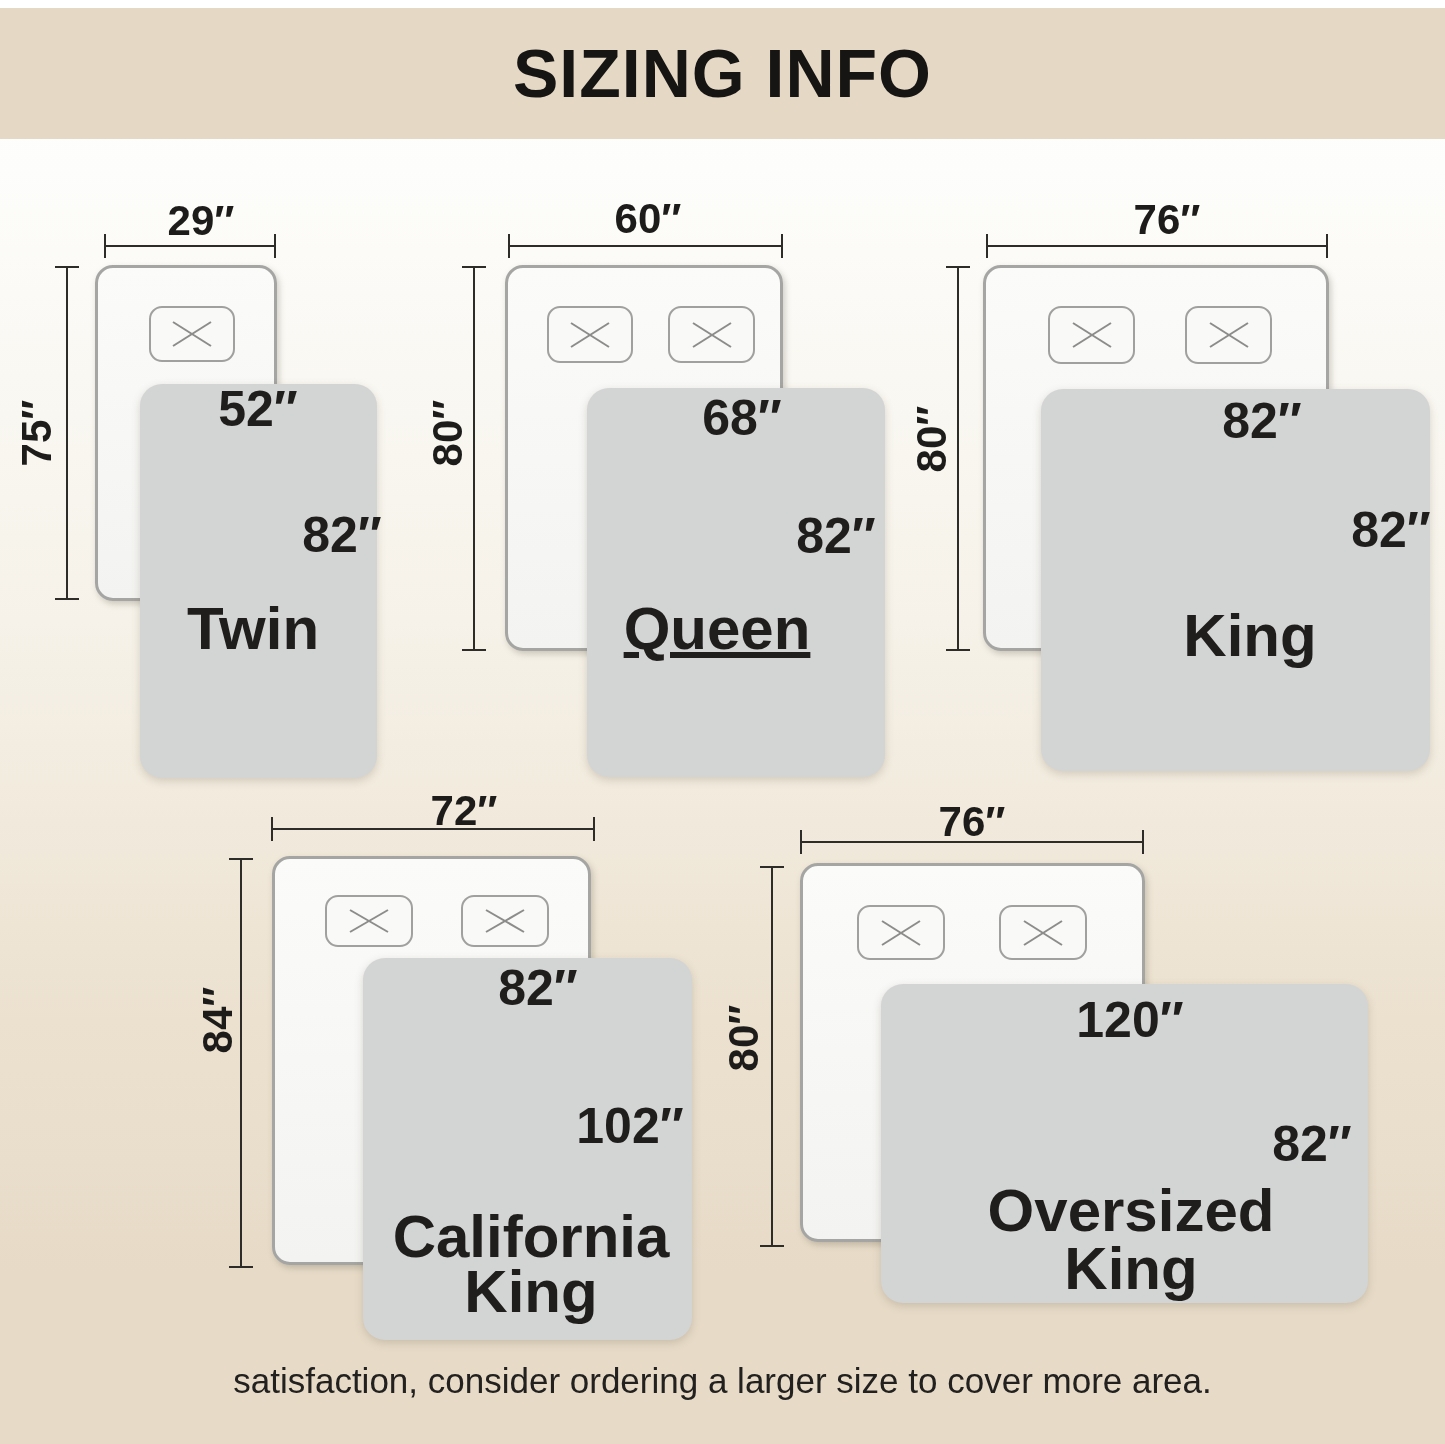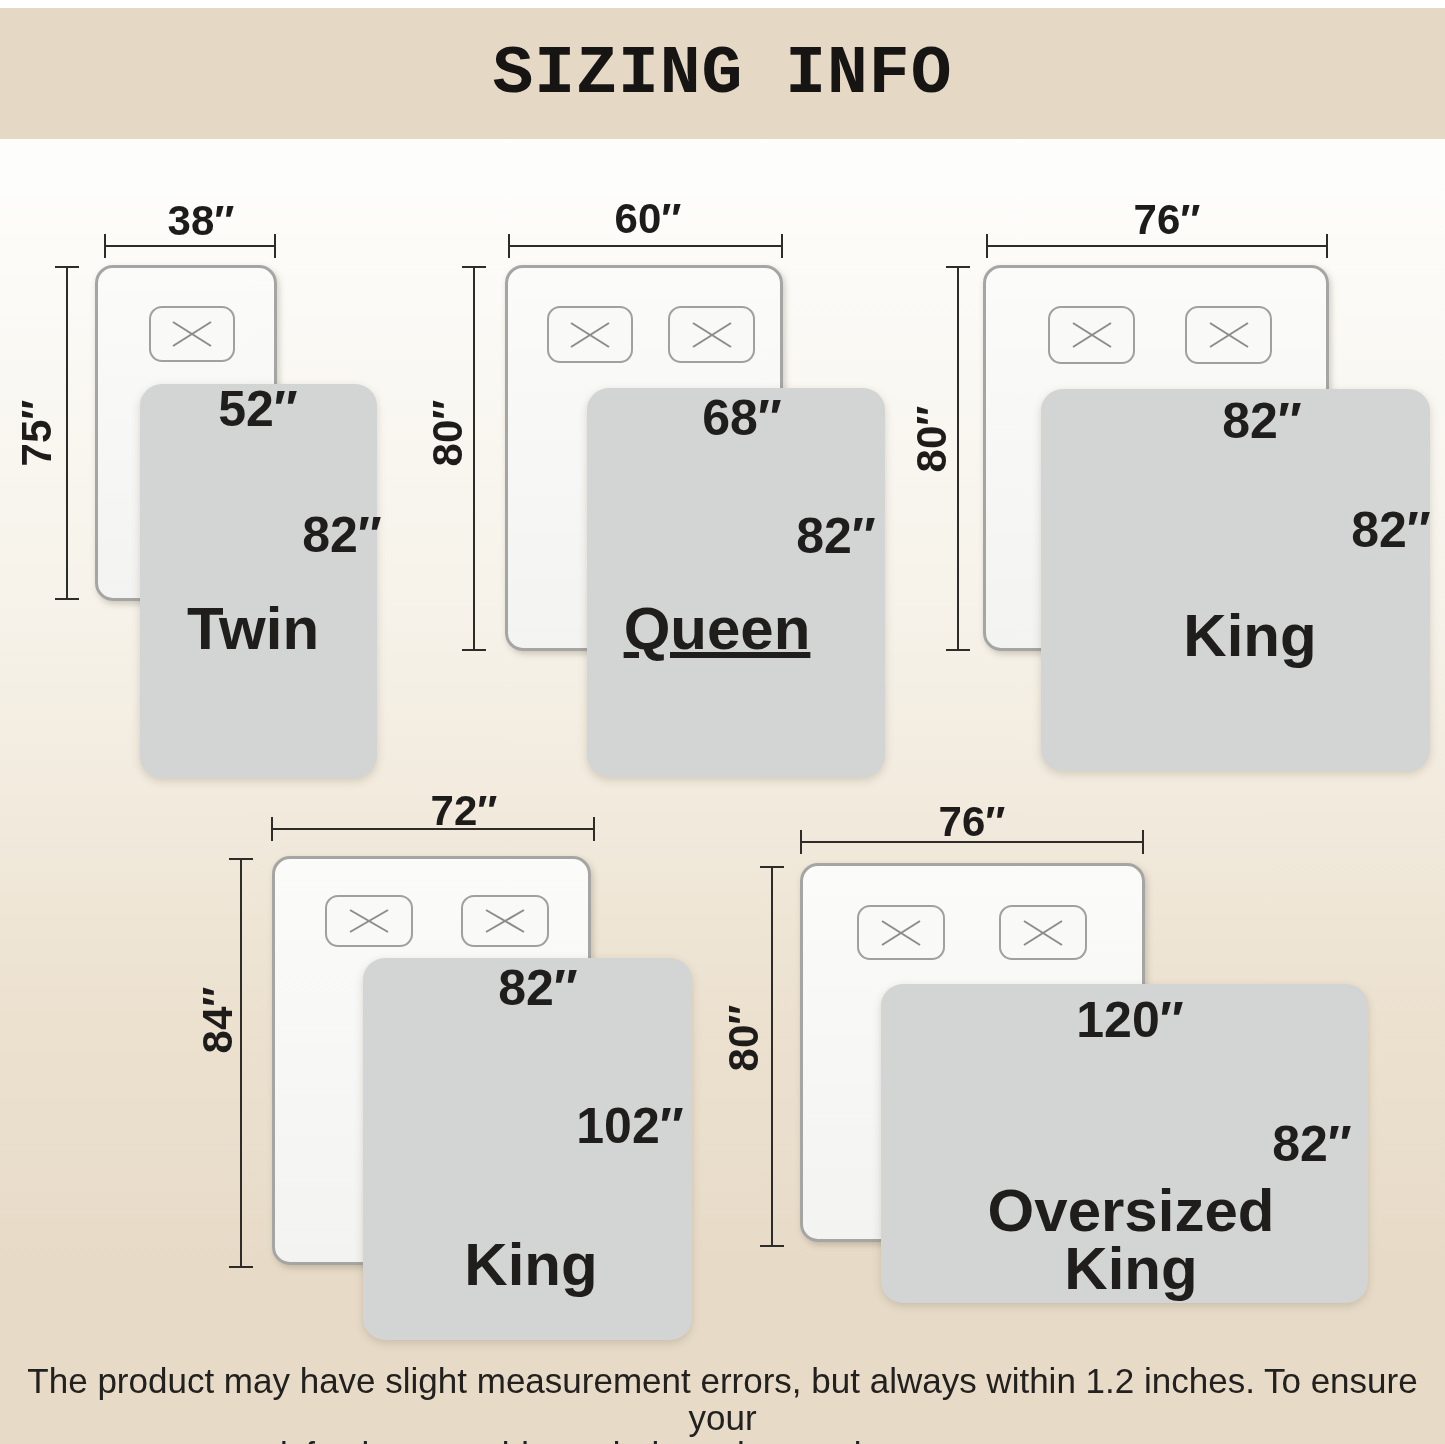--- a/index.html
+++ b/index.html
@@ -7,21 +7,20 @@
     position:relative;
     width:1445px;height:1444px;
     overflow:hidden;
     font-family:"Liberation Sans","DejaVu Sans",sans-serif;
     background:linear-gradient(180deg,#ffffff 0px,#fdfdfb 170px,#f6f2e9 620px,#ecE1cf 1020px,#e7dbc8 1270px,#e7dbc8 100%);
   }
   
   .header{
     position:absolute;left:0;top:8px;width:100%;height:131px;
     background:#e5d9c6;
-    font-family:Liberation Mono, monospace;
   }
   .header .title{
     width:100%;text-align:center;line-height:131px;
     font-size:68px;font-weight:800;letter-spacing:1px;color:#161513;
   }
   
   .bed{
     position:absolute;box-sizing:border-box;
     background:linear-gradient(180deg,#fbfbfa,#f3f3f1);
     border:3px solid #a5a5a3;border-radius:18px;
@@ -134,21 +133,21 @@
 </head>
 <body>
 
 <div id="page">
 
   <div class="header">
     <div class="title">SIZING INFO</div>
   </div>
 
   <div>
-    <div class="dimlab" id="f1-wlab">38″</div>
+    <div class="dimlab" id="f1-wlab">29″</div>
     <div class="hl" id="f1-wline"></div>
     <div class="dimlab rot" id="f1-hlab">75″</div>
     <div class="vl" id="f1-hline"></div>
     <div class="bed" id="f1-bed"></div>
     <div class="pillow" id="f1-pil1">
       <svg width="44" height="30" viewBox="0 0 44 30">
           <line x1="3" y1="3" x2="41" y2="27" stroke="#8c8c8a" stroke-width="2"></line>
           <line x1="41" y1="3" x2="3" y2="27" stroke="#8c8c8a" stroke-width="2"></line>
         </svg>
     </div>
@@ -227,20 +226,21 @@
     <div class="pillow" id="f4-pil2">
       <svg width="44" height="28" viewBox="0 0 44 28">
           <line x1="3" y1="3" x2="41" y2="25" stroke="#8c8c8a" stroke-width="2"></line>
           <line x1="41" y1="3" x2="3" y2="25" stroke="#8c8c8a" stroke-width="2"></line>
         </svg>
     </div>
     <div class="blanket" id="f4-blanket"></div>
     <div class="blab" id="f4-bw">82″</div>
     <div class="blab" id="f4-bl">102″</div>
     <div class="bname" id="f4-name">
+      <span>California</span>
       <span>King</span>
     </div>
   </div>
 
   <div>
     <div class="dimlab" id="f5-wlab">76″</div>
     <div class="hl" id="f5-wline"></div>
     <div class="dimlab rot" id="f5-hlab">80″</div>
     <div class="vl" id="f5-hline"></div>
     <div class="bed" id="f5-bed"></div>
@@ -259,17 +259,16 @@
     <div class="blanket" id="f5-blanket"></div>
     <div class="blab" id="f5-bw">120″</div>
     <div class="blab" id="f5-bl">82″</div>
     <div class="bname" id="f5-name">
       <span>Oversized</span>
       <span>King</span>
     </div>
   </div>
 
   <div class="disclaimer">
-    <div>The product may have slight measurement errors, but always within 1.2 inches. To ensure your</div>
     <div>satisfaction, consider ordering a larger size to cover more area.</div>
   </div>
 
 </div>
 
 </body></html>

